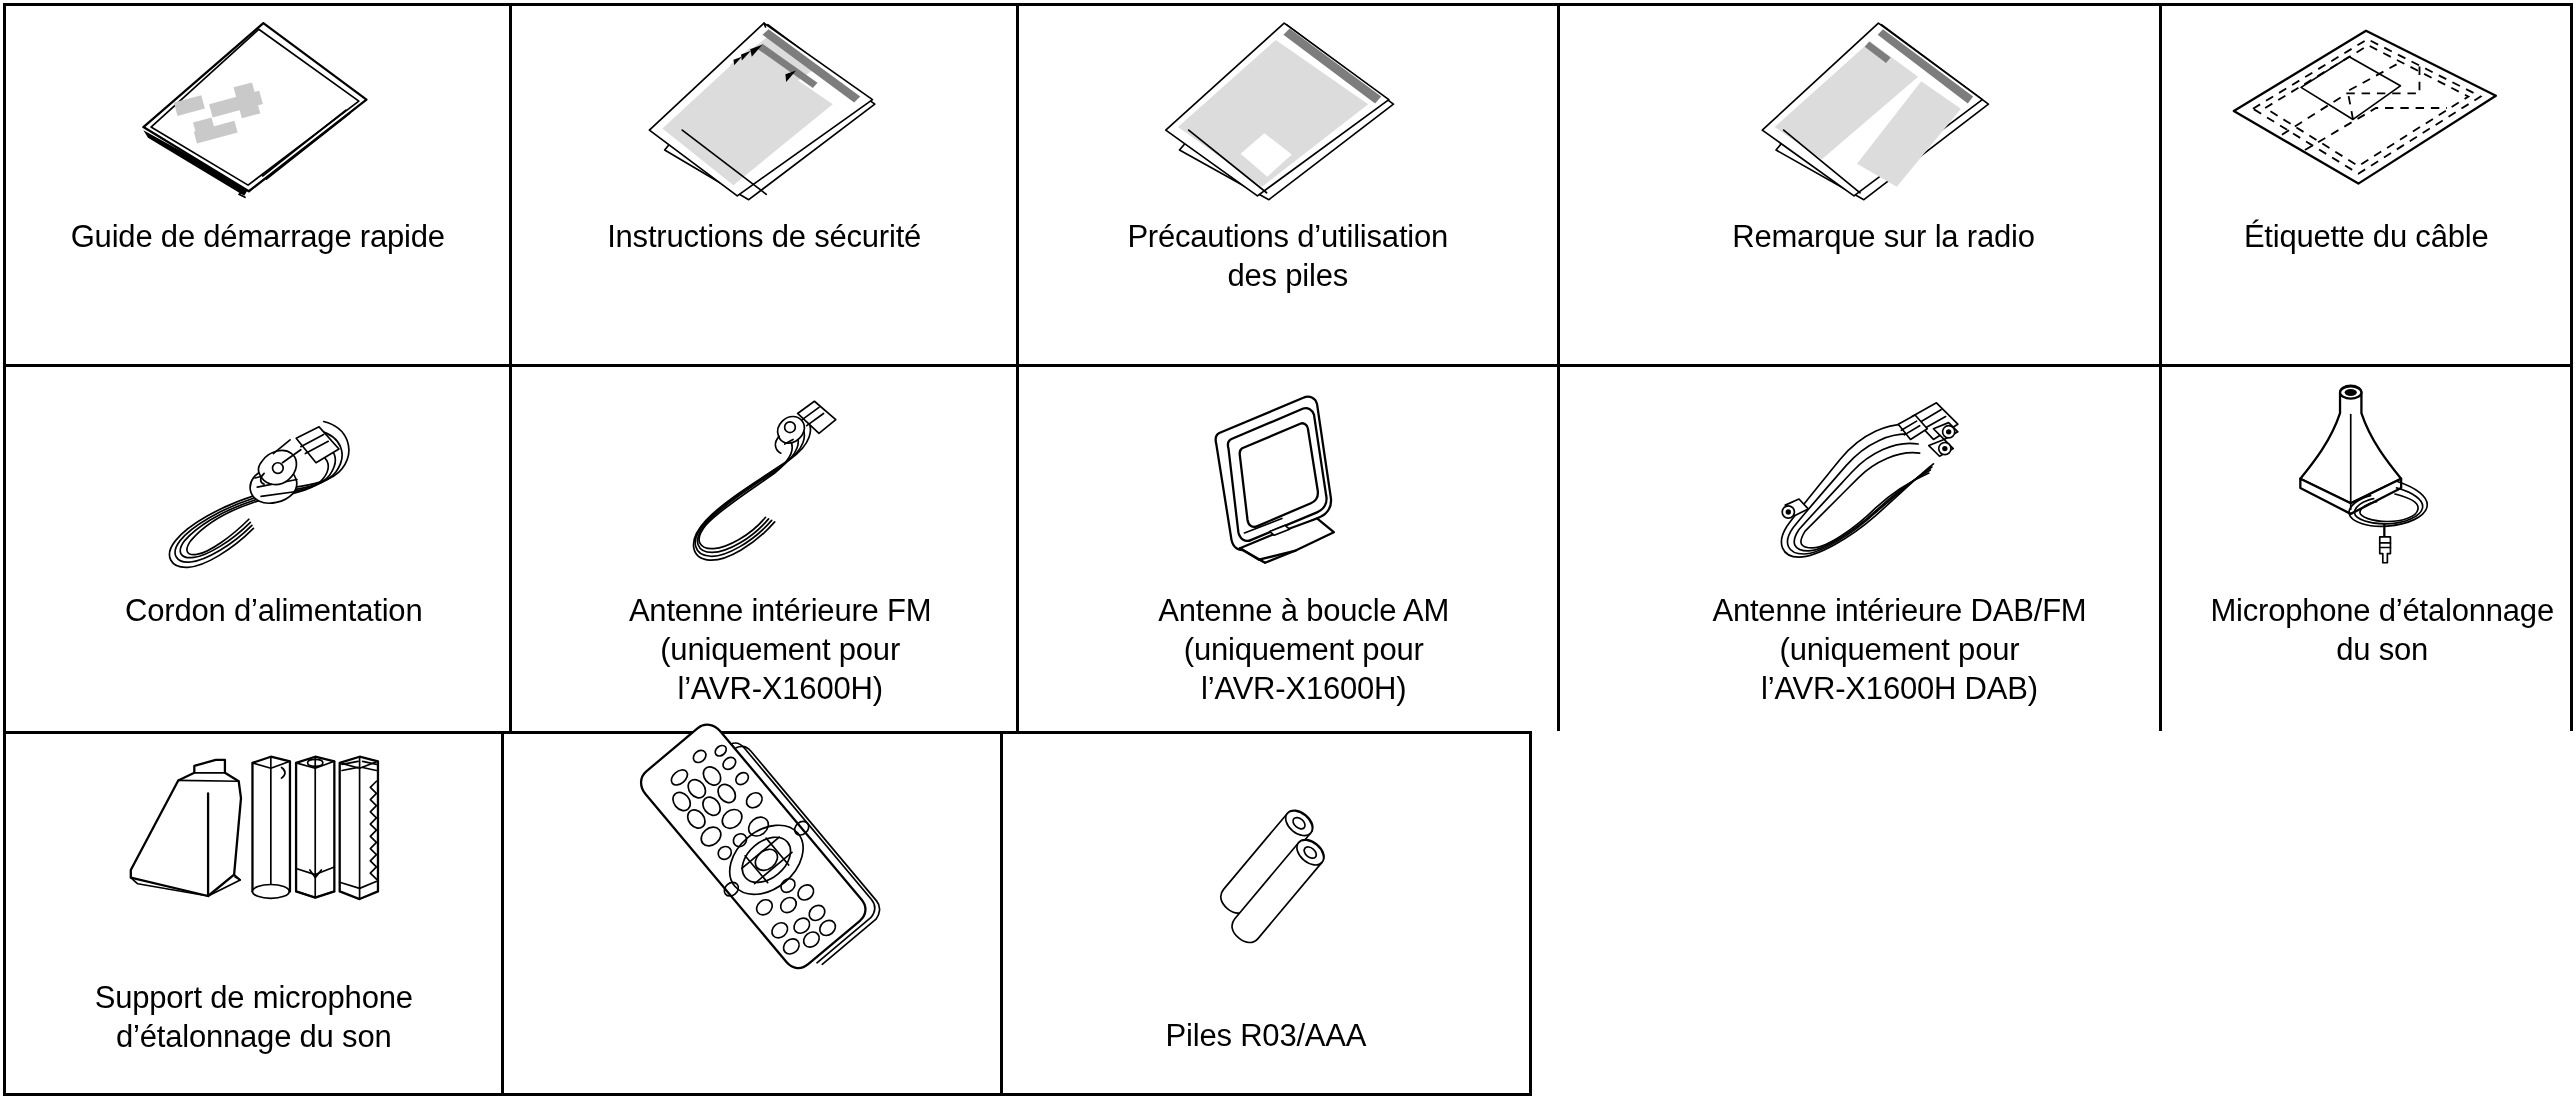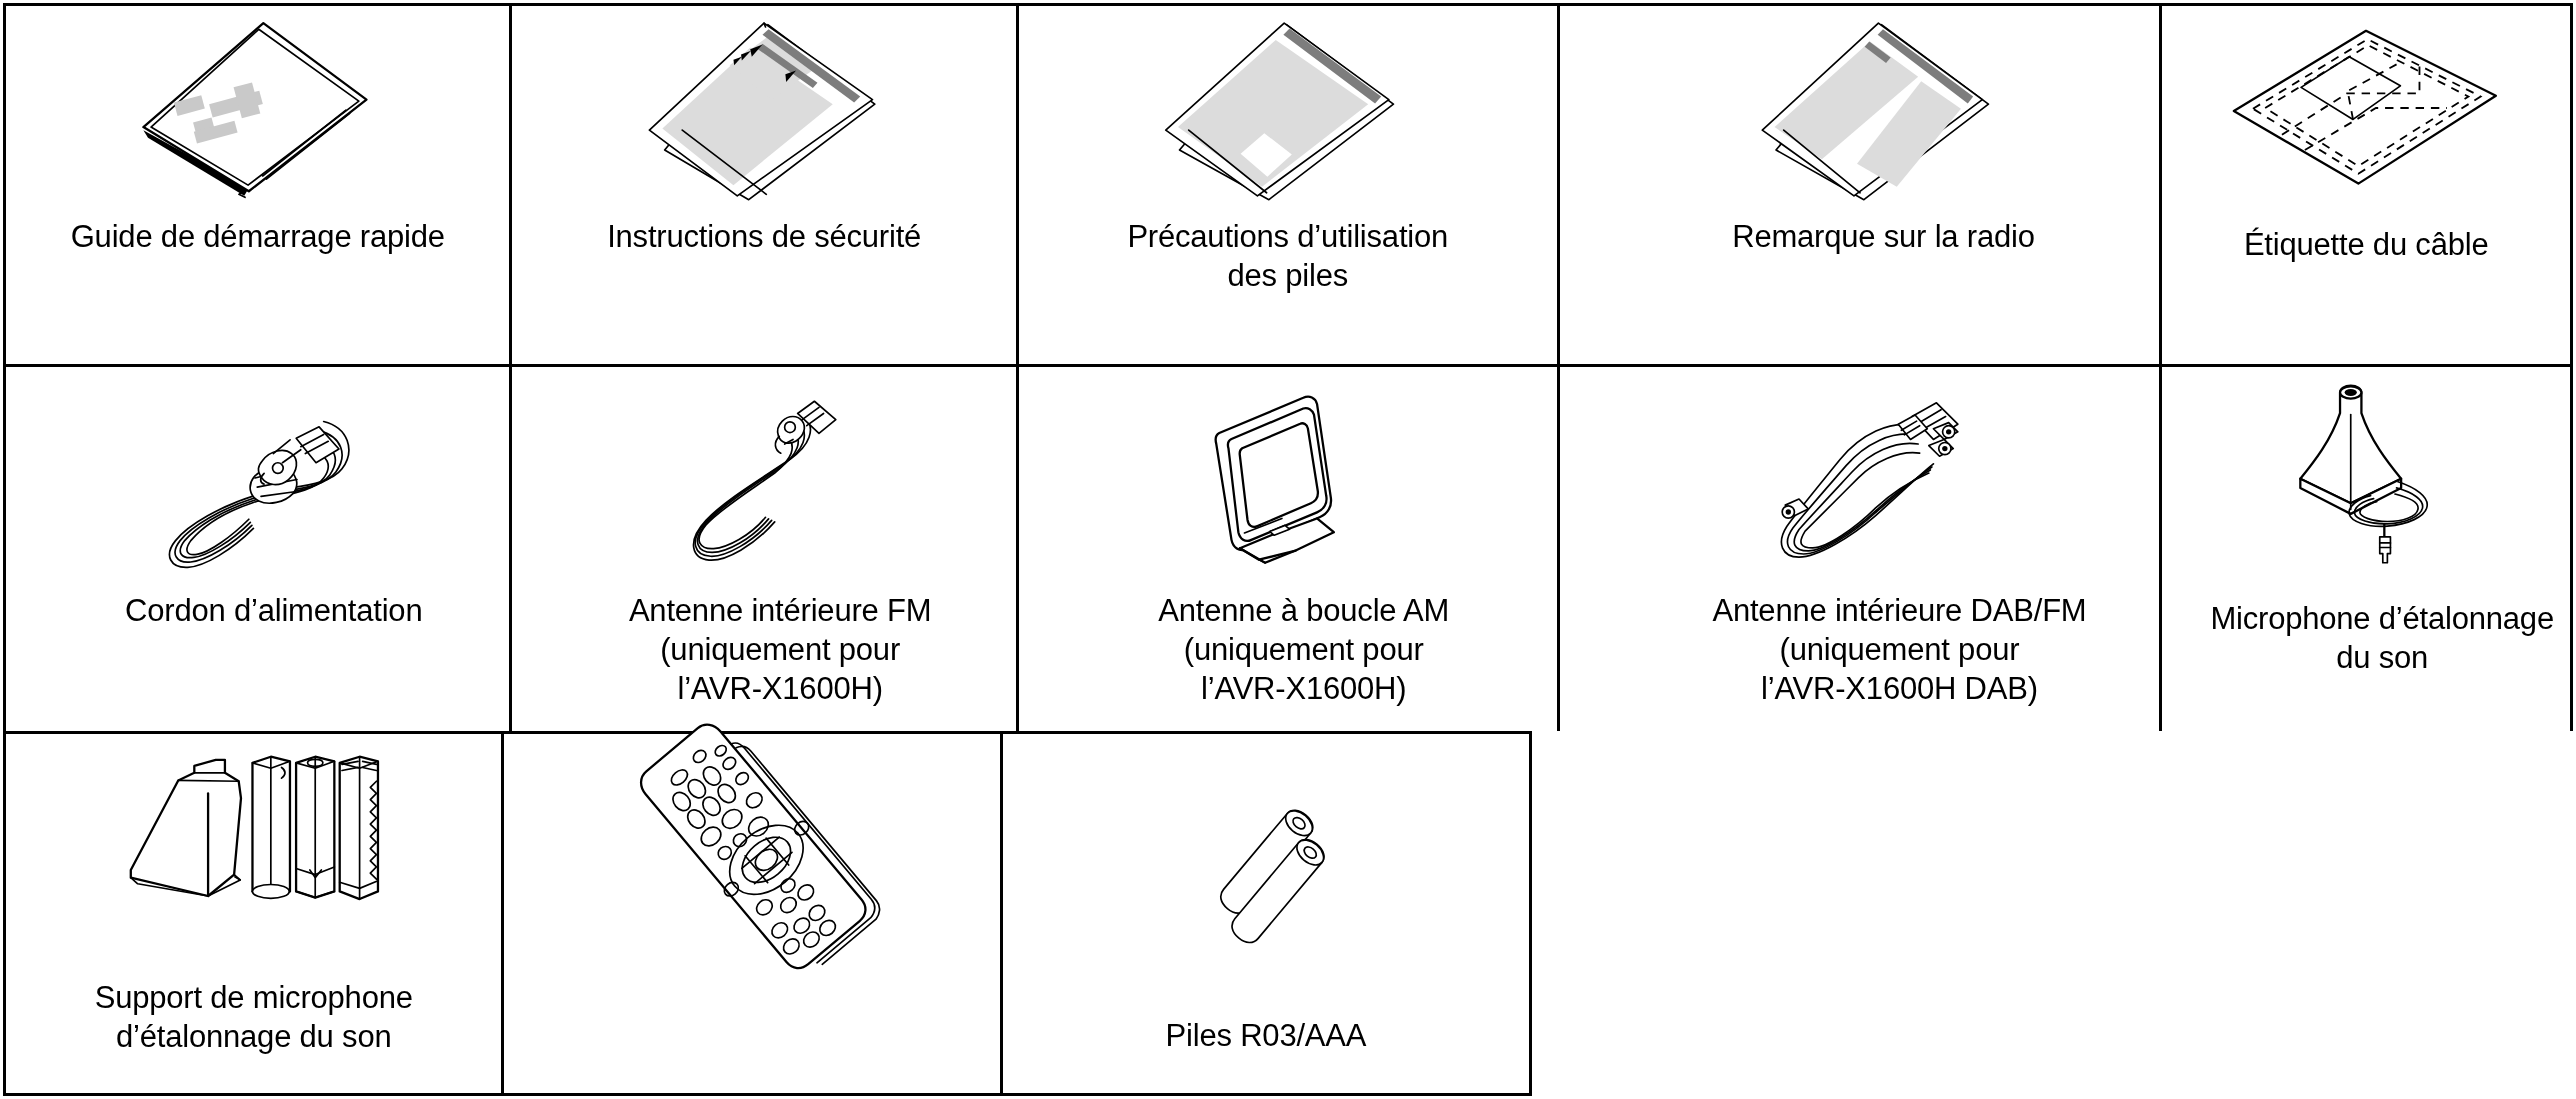--- a/index.html
+++ b/index.html
@@ -42,21 +42,21 @@
   }
   .cell:last-child { border-right: 3.1px solid #000; }
   #row-3 .cell:last-child { border-right: 3.1px solid #000; justify-content: center; }
   #row-3 { border-bottom: 3.1px solid #000; width: 1529px; }
 
   
   .c1 { width: 514px; }
   .c2 { width: 514px; }
   .c3 { width: 549px; }
   .c4 { width: 611px; padding-left: 48px; }
-  .c5 { width: 420px; gap: 8px; }
+  .c5 { width: 420px; }
 
   .art {
     flex: 0 0 auto;
     display: flex;
     align-items: center;
     justify-content: center;
     width: 100%;
   }
   #row-1 .art { height: 206px; }
   #row-2 .art { height: 222px; }

